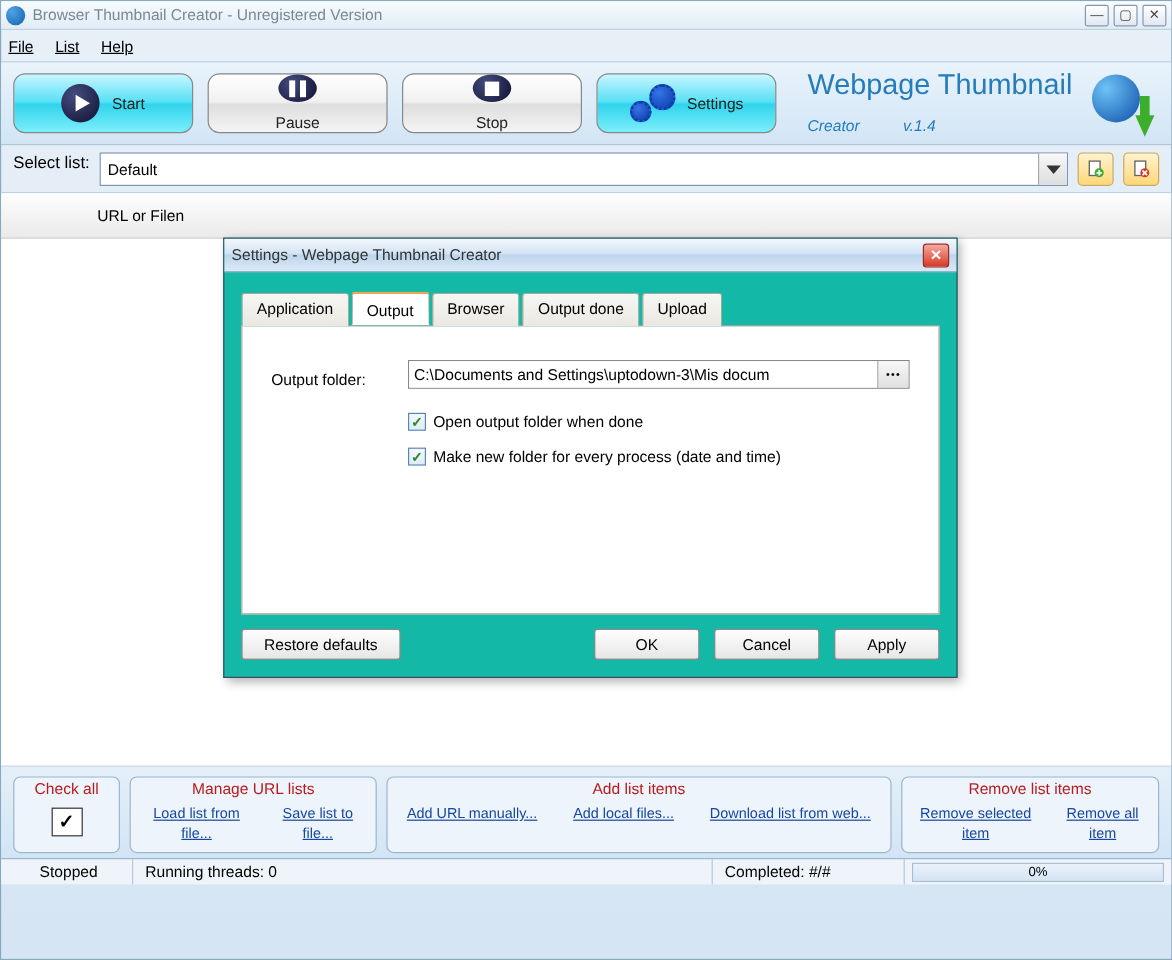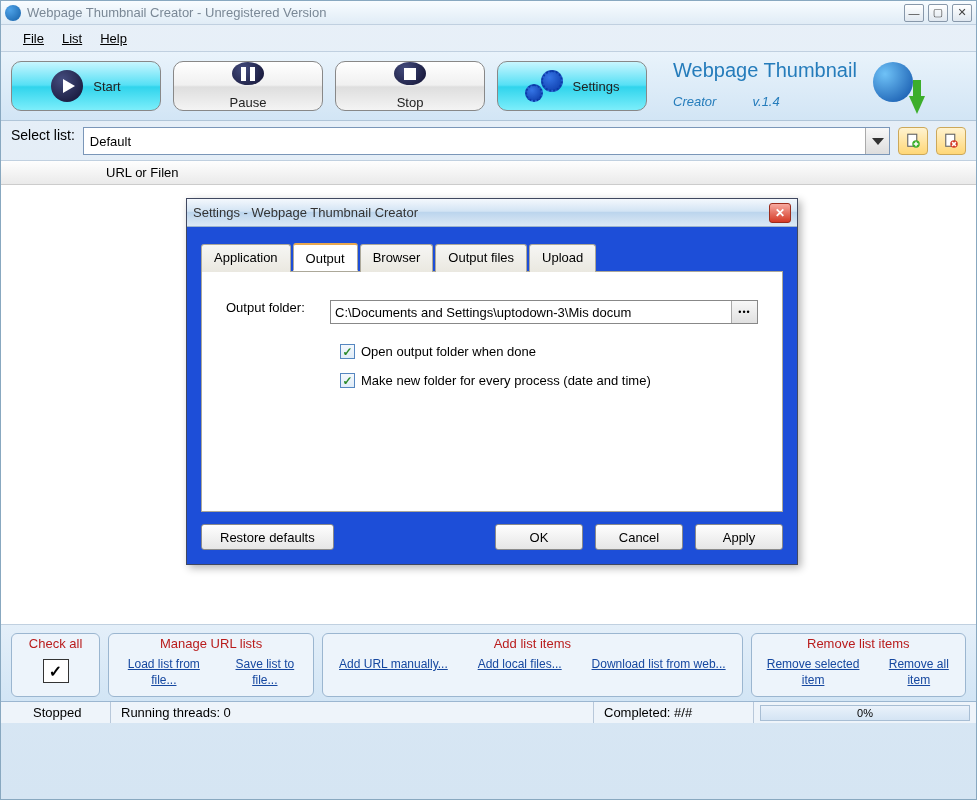--- a/index.html
+++ b/index.html
@@ -7,55 +7,55 @@
 
 
 .main-window { width: 977px; height: 800px; background: linear-gradient(to bottom, #e8f0f8, #d5e5f3); border: 1px solid #88a8c0; position: relative; }
 
 .titlebar { height: 24px; background: linear-gradient(to bottom, #f8fcff, #e0ecf6); display: flex; align-items: center; padding: 0 4px; border-bottom: 1px solid #c0d0e0; }
 .titlebar-icon { width: 16px; height: 16px; margin-right: 6px; background: radial-gradient(circle at 30% 30%, #4fa3e8, #1560a8); border-radius: 50%; }
 .titlebar-text { color: #7a8896; flex: 1; }
 .window-controls { display: flex; gap: 4px; }
 .win-btn { width: 20px; height: 18px; border: 1px solid #8898aa; background: linear-gradient(#fff,#e0e8f0); display: flex; align-items: center; justify-content: center; font-size: 11px; color: #444; border-radius: 2px; cursor: pointer; }
 
-.menubar { height: 26px; display: flex; align-items: center; padding: 0 16px; gap: 6px; }
+.menubar { height: 26px; display: flex; align-items: center; padding: 0 0; gap: 6px; }
 .menu-item { text-decoration: underline; color: #000; padding: 2px 6px; cursor: pointer; }
 
 .toolbar { height: 70px; display: flex; align-items: center; padding: 6px 10px; gap: 12px; background: linear-gradient(to bottom, #e9f3fb, #d2e5f5); border-top: 1px solid #c0d0e0; border-bottom: 1px solid #b0c5d8; }
 .big-btn { width: 150px; height: 50px; border-radius: 10px; display: flex; align-items: center; justify-content: center; gap: 10px; font-size: 16px; color: #222; cursor: pointer; border: 1px solid #888; }
 .big-btn.white { background: linear-gradient(to bottom, #fff 0%, #f0f0f0 48%, #dedede 52%, #f4f4f4 100%); flex-direction: column; }
 .big-btn.cyan { background: linear-gradient(to bottom, #c8f6ff 0%, #56e0f5 48%, #30d4ec 52%, #7ceefb 100%); }
 .icon-circle { width: 32px; height: 32px; border-radius: 50%; display: flex; align-items: center; justify-content: center; }
 .icon-circle.dark { background: radial-gradient(circle at 35% 30%, #444c7e, #101030); }
 .play-tri { width: 0; height: 0; border-left: 12px solid #fff; border-top: 7px solid transparent; border-bottom: 7px solid transparent; margin-left: 3px; }
 .pause-bars { display: flex; gap: 4px; }
 .pause-bars span { width: 5px; height: 14px; background: #fff; }
 .stop-sq { width: 12px; height: 12px; background: #fff; }
 .gears { position: relative; width: 38px; height: 36px; }
 .gear { position: absolute; border-radius: 50%; background: radial-gradient(circle at 35% 30%, #3575e6, #0b3aa8); border: 2px dotted #0b3aa8; }
 .gear.g1 { width: 22px; height: 22px; top: 2px; right: 0; }
 .gear.g2 { width: 18px; height: 18px; bottom: 2px; left: 0; }
 
 .app-title { margin-left: 14px; display: flex; align-items: center; gap: 14px; }
-.app-title .line1 { color: #257CBB; font-size: 20px; }
+.app-title .line1 { color: #257CBB; font-size: 24px; }
 .app-title .line2 { color: #257CBB; font-size: 26px; font-style: italic; }
 .globe-dl { width: 52px; height: 52px; position: relative; }
 .globe-dl .globe { width: 40px; height: 40px; border-radius: 50%; background: radial-gradient(circle at 30% 30%, #6fc2f7, #0c4ea6); position: absolute; top: 2px; left: 2px; }
 .globe-dl .arrow { position: absolute; right: -2px; bottom: -2px; width: 0; height: 0; border-left: 8px solid transparent; border-right: 8px solid transparent; border-top: 18px solid #3cae2b; }
 .globe-dl .arrow-stem { position: absolute; right: 2px; bottom: 14px; width: 8px; height: 18px; background: #3cae2b; }
 
 .select-row { height: 40px; display: flex; align-items: flex-start; padding: 6px 10px; gap: 8px; border-bottom: 1px solid #c0d0e0; }
 .select-row label { font-size: 14px; }
 .select-combo { flex: 1; height: 28px; border: 1px solid #7a96b8; background: #fff; display: flex; align-items: center; padding: 0 6px; font-size: 15px; position: relative; }
 .combo-arrow { width: 24px; height: 26px; border-left: 1px solid #aaa; background: linear-gradient(#f8f8f8,#ddd); display: flex; align-items: center; justify-content: center; margin-left: auto; margin-right: -6px; }
 .combo-arrow span { width: 0; height: 0; border-left: 6px solid transparent; border-right: 6px solid transparent; border-top: 7px solid #333; }
 .icon-btn { width: 30px; height: 28px; border: 1px solid #cca85a; background: linear-gradient(#fff3d0,#ffd777); border-radius: 4px; display: flex; align-items: center; justify-content: center; cursor: pointer; }
 .icon-btn svg { width: 18px; height: 18px; }
 
-.list-header { height: 24px; background: linear-gradient(#fefefe,#eaeaea); border-bottom: 1px solid #ccc; display: flex; align-items: center; padding-left: 105px; font-size: 13px; }
+.list-header { height: 38px; background: linear-gradient(#fefefe,#eaeaea); border-bottom: 1px solid #ccc; display: flex; align-items: center; padding-left: 80px; font-size: 13px; }
 .list-area { flex: 1; background: #fff; height: 440px; border-bottom: 1px solid #c0d0e0; }
 
 .bottom-panels { display: flex; gap: 8px; padding: 8px 10px 4px; background: linear-gradient(#e4eff9,#d2e5f5); }
 .panel { border: 1px solid #9bb6d0; border-radius: 6px; background: #edf4fb; display: flex; flex-direction: column; }
 .panel-title { text-align: center; font-size: 13px; color: #b91c1c; padding: 2px 0; }
 .panel-body { display: flex; justify-content: space-around; padding: 4px 6px 8px; gap: 10px; }
 .check-body { display: flex; align-items: center; justify-content: center; padding: 6px; }
 .link { color: #1648a0; text-decoration: underline; text-align: center; font-size: 12px; cursor: pointer; line-height: 1.3; }
 .panel.check { width: 95px; }
 .panel.manage { width: 220px; }
@@ -64,48 +64,48 @@
 .check-sq { width: 26px; height: 24px; border: 1px solid #333; background: #fff; display: flex; align-items: center; justify-content: center; font-weight: bold; font-size: 16px; }
 
 .statusbar { height: 22px; display: flex; align-items: center; border-top: 1px solid #9bb6d0; background: #eef4fa; font-size: 12px; }
 .status-cell { padding: 0 10px; border-right: 1px solid #b8c8da; height: 100%; display: flex; align-items: center; }
 .status-cell.stopped { width: 110px; padding-left: 32px; }
 .status-cell.threads { flex: 1; }
 .status-cell.completed { width: 160px; }
 .progress { width: 210px; height: 16px; border: 1px solid #a8bed4; background: linear-gradient(#eaf2fb,#d4e4f4); margin: 0 6px; display: flex; align-items: center; justify-content: center; font-size: 11px; }
 
 
-.dialog { position: absolute; left: 186px; top: 198px; width: 612px; background: #1d4ed8; border: 1px solid #404860; box-shadow: 3px 3px 8px rgba(0,0,0,0.3); }
+.dialog { position: absolute; left: 186px; top: 198px; width: 612px; background: #14b8a6; border: 1px solid #404860; box-shadow: 3px 3px 8px rgba(0,0,0,0.3); }
 .dialog-titlebar { height: 28px; background: linear-gradient(to bottom, #f4f8fd 0%, #d3e4f4 45%, #bcd5ed 50%, #dce9f5 100%); display: flex; align-items: center; padding: 0 6px; border-bottom: 1px solid #9db4cc; }
 .dialog-titlebar span { font-size: 13px; color: #333; }
 .dialog-close { margin-left: auto; width: 22px; height: 20px; background: linear-gradient(to bottom, #f7a9a0, #d43a26); border: 1px solid #9b2b1c; border-radius: 3px; display: flex; align-items: center; justify-content: center; color: #fff; font-weight: bold; font-size: 12px; cursor: pointer; }
 .dialog-body { padding: 16px 14px 14px; }
 .tabstrip { display: flex; border-bottom: 1px solid #aca899; }
 .tab { padding: 5px 12px 4px; border: 1px solid #aca899; border-bottom: none; background: linear-gradient(#f6f6f4,#eae8e0); margin-right: 2px; border-radius: 3px 3px 0 0; position: relative; top: 1px; font-size: 13px; cursor: pointer; }
 .tab.active { background: #fff; border-bottom: 1px solid #fff; top: 0; padding-top: 6px; border-top: 2px solid #e8a850; }
 .tab-pane { background: #fff; border: 1px solid #aca899; border-top: none; padding: 28px 24px 40px; min-height: 240px; }
-.form-row { display: flex; align-items: flex-start; gap: 4px; margin-bottom: 20px; }
+.form-row { display: flex; align-items: flex-end; gap: 14px; margin-bottom: 20px; }
 .form-row label { width: 100px; font-size: 13px; }
 .output-input { flex: 1; display: flex; border: 1px solid #888; height: 24px; }
 .output-input input { flex: 1; border: none; padding: 0 4px; font-size: 13px; outline: none; }
 .browse-btn { width: 26px; background: linear-gradient(#f8f8f8,#e0e0e0); border-left: 1px solid #aaa; display: flex; align-items: center; justify-content: center; cursor: pointer; letter-spacing: 1px; font-size: 9px; }
 .check-row { display: flex; align-items: center; gap: 6px; margin-left: 114px; margin-bottom: 14px; font-size: 13px; }
 .checkbox-visual { width: 15px; height: 15px; border: 1px solid #5586c0; background: linear-gradient(#f4f8fd,#e0ecf7); display: flex; align-items: center; justify-content: center; color: #2a8a2a; font-size: 12px; font-weight: bold; }
 .dialog-buttons { display: flex; padding-top: 12px; gap: 12px; align-items: center; }
 .dlg-btn { height: 26px; padding: 0 18px; border: 1px solid #8a8a8a; background: linear-gradient(#fefefe,#e6e6e6); border-radius: 3px; font-size: 13px; cursor: pointer; min-width: 88px; }
 .dlg-btn.restore { min-width: 130px; }
 .dialog-buttons .spacer { flex: 1; }
 </style>
 </head>
 <body>
 
 <div class="main-window">
   <div class="titlebar">
     <div class="titlebar-icon"></div>
-    <div class="titlebar-text">Webpage Thumbnail Creator - Unregistered Version</div>
+    <div class="titlebar-text">Browser Thumbnail Creator - Unregistered Version</div>
     <div class="window-controls">
       <div class="win-btn">—</div>
       <div class="win-btn">▢</div>
       <div class="win-btn">✕</div>
     </div>
   </div>
 
   <div class="menubar">
     <span class="menu-item">File</span>
     <span class="menu-item">List</span>
@@ -225,21 +225,21 @@
 <div class="dialog">
   <div class="dialog-titlebar">
     <span>Settings - Webpage Thumbnail Creator</span>
     <div class="dialog-close">✕</div>
   </div>
   <div class="dialog-body">
     <div class="tabstrip">
       <div class="tab">Application</div>
       <div class="tab active">Output</div>
       <div class="tab">Browser</div>
-      <div class="tab">Output files</div>
+      <div class="tab">Output done</div>
       <div class="tab">Upload</div>
     </div>
     <div class="tab-pane">
       <div class="form-row">
         <label>Output folder:</label>
         <div class="output-input">
           <input type="text" value="C:\Documents and Settings\uptodown-3\Mis docum" style="">
           <div class="browse-btn">•••</div>
         </div>
       </div>

